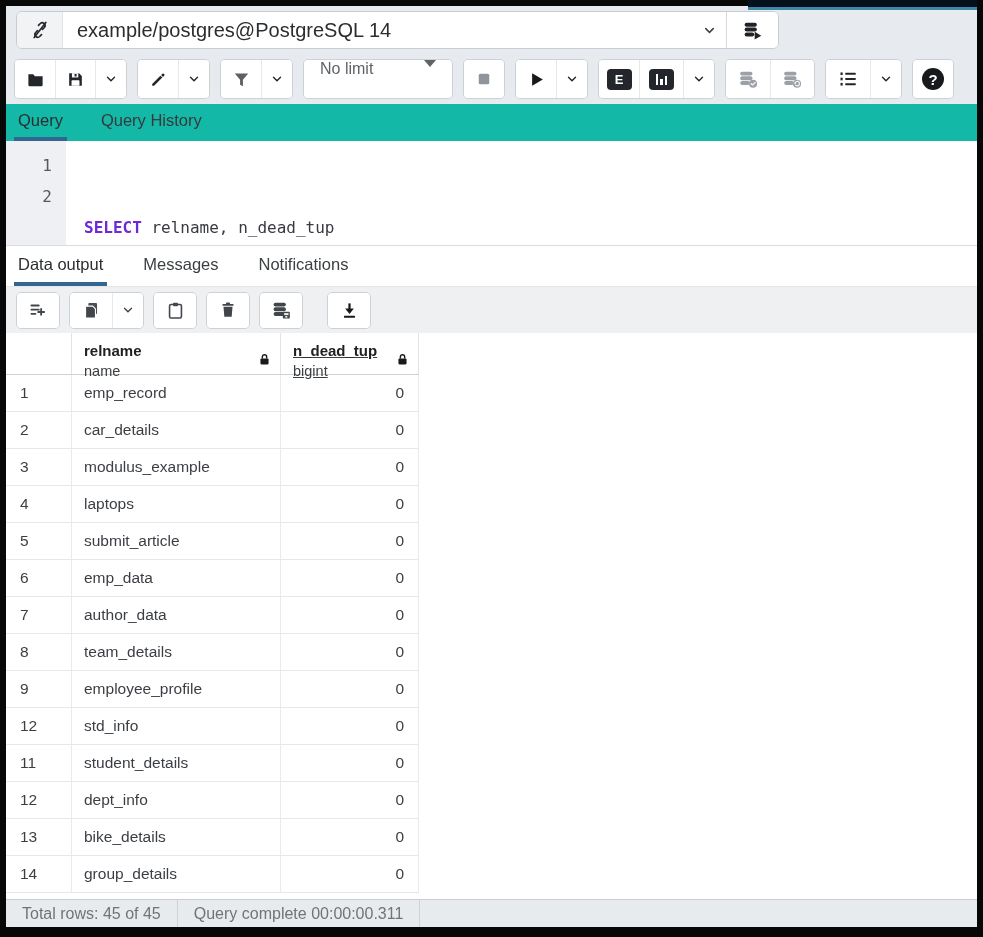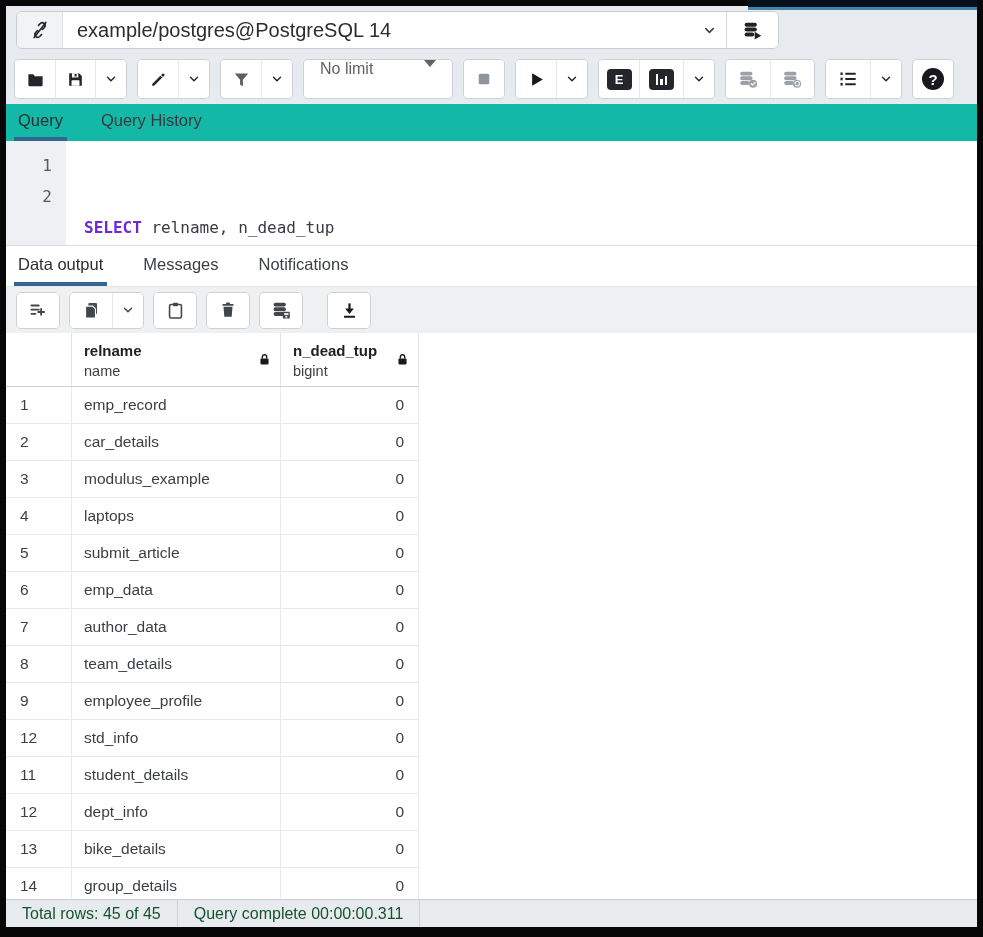--- a/index.html
+++ b/index.html
@@ -86,37 +86,37 @@
               border-radius: 5px; overflow: hidden; flex: none; }
   .gt-btn { width: 42px; border: none; background: #fff; display: flex; align-items: center;
             justify-content: center; color: #41464c; border-left: 1px solid #e6e9ec; cursor: pointer; }
   .gt-btn:first-child { border-left: none; }
   .gt-btn.narrow { width: 31px; }
   .gt-gap { width: 6px; flex: none; }
 
   
   .grid-area { flex: 1; background: #fff; overflow: hidden; }
   .grid { width: 413px; color: #3b3f44; font-size: 15.5px; }
-  .grid-header { display: flex; height: 54px; border-bottom: 1px solid #ced2d6; background: #fff; }
+  .grid-header { display: flex; height: 42px; border-bottom: 1px solid #ced2d6; background: #fff; }
   .h-rownum { width: 66px; flex: none; border-right: 1px solid #e0e3e7; }
   .h-col { flex: none; position: relative; padding: 7px 10px 0 12px; border-right: 1px solid #e0e3e7; }
-  .h-col.c1 { width: 209px; } .h-col.c2 { width: 138px; }
+  .h-col.c1 { width: 209px; } .h-col.c2 { width: 138px; text-decoration: underline; }
   .h-name { font-weight: bold; font-size: 15px; color: #202124; line-height: 21px; }
   .h-type { font-size: 14.5px; color: #3c4043; line-height: 20px; }
   .h-lock { position: absolute; right: 9px; top: 20px; color: #17191c; }
   .grid-row { display: flex; height: 37px; align-items: stretch; border-bottom: 1px solid #e6e9ec; }
   .grid-row .cell { display: flex; align-items: center; }
   .cell.rownum { width: 66px; flex: none; padding-left: 14px; border-right: 1px solid #e9ebee; }
   .cell.relname { width: 209px; flex: none; padding-left: 12px; border-right: 1px solid #e9ebee; }
   .cell.ndead { width: 138px; flex: none; padding-right: 14px; justify-content: flex-end;
                 border-right: 1px solid #e9ebee; }
 
   
   .status-bar { height: 28px; flex: none; background: #e8ebee; border-top: 1px solid #c9cdd1;
-                display: flex; align-items: stretch; font-size: 16px; color: #14532d; }
+                display: flex; align-items: stretch; font-size: 16px; color: #737373; }
   .seg { display: flex; align-items: center; padding: 0 16px; border-right: 1px solid #cfd3d7; }
   .seg.fill { flex: 1; border-right: none; }
 
   svg { display: block; }
 </style>
 </head>
 <body>
 
 <div class="frame">
   <div class="tab-remnant"></div>

